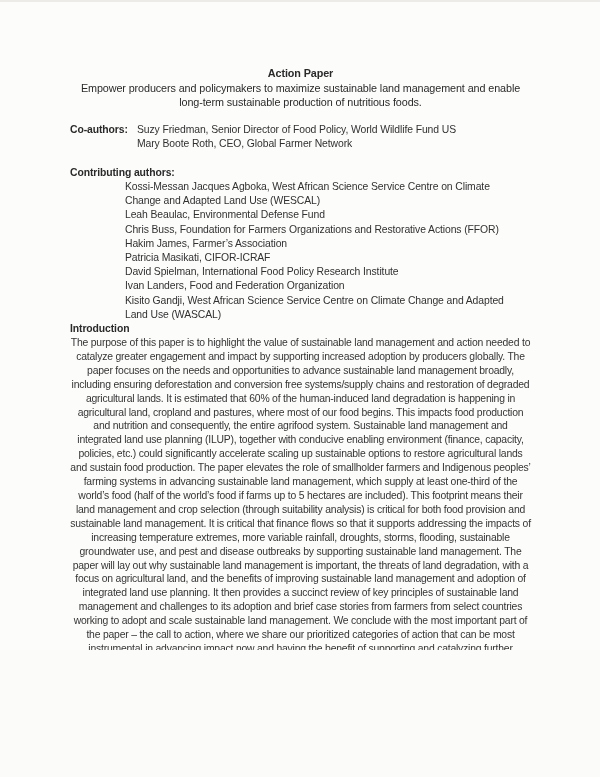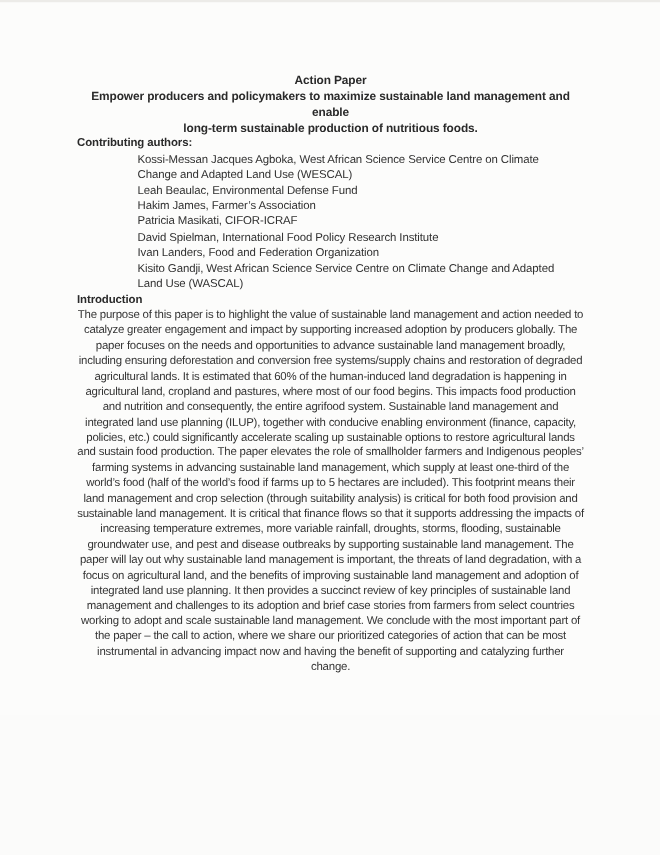--- a/index.html
+++ b/index.html
@@ -26,21 +26,21 @@
   
   .doc-title {
     text-align: center;
     font-weight: bold;
     font-size: 10.8px;
     line-height: 14.5px;
     color: #2a2a2a;
   }
   .doc-subtitle {
     text-align: center;
-    font-weight: bold;
+    font-weight: normal;
     font-size: 10.8px;
     line-height: 14.5px;
     white-space: pre-line;
     color: #2a2a2a;
   }
 
   
   .coauthors {
     display: flex;
     margin-top: 13px;
@@ -51,20 +51,21 @@
     width: 67px;
     flex: 0 0 67px;
     color: #2a2a2a;
   }
   .coauthors .people { flex: 1; }
   .person { display: block; }
 
   
   .contrib-label {
     font-weight: bold;
+    margin-top: 14px;
     line-height: 14.5px;
     color: #2a2a2a;
   }
   .contrib-list {
     margin-left: 55px;
     width: 396px;
     line-height: 14.2px;
   }
 
   
@@ -84,27 +85,36 @@
 </head>
 <body>
 
 <div class="page">
 
   <div class="doc-title">Action Paper</div>
 
   <div class="doc-subtitle">Empower producers and policymakers to maximize sustainable land management and enable
 long-term sustainable production of nutritious foods.</div>
 
+  <div class="coauthors">
+    <div class="label">Co-authors:</div>
+    <div class="people">
+
+    <span class="person">Suzy Friedman, Senior Director of Food Policy, World Wildlife Fund US</span>
+        <span class="person">Mary Boote Roth, CEO, Global Farmer Network</span>
+      </div>
+  </div>
 
   <div class="contrib-label">Contributing authors:</div>
 
   <div class="contrib-list">
 
   <span class="person">Kossi-Messan Jacques Agboka, West African Science Service Centre on Climate Change and Adapted Land Use (WESCAL)</span>
       <span class="person">Leah Beaulac, Environmental Defense Fund</span>
+      <span class="person">Chris Buss, Foundation for Farmers Organizations and Restorative Actions (FFOR)</span>
       <span class="person">Hakim James, Farmer’s Association</span>
       <span class="person">Patricia Masikati, CIFOR-ICRAF</span>
       <span class="person">David Spielman, International Food Policy Research Institute</span>
       <span class="person">Ivan Landers, Food and Federation Organization</span>
       <span class="person">Kisito Gandji, West African Science Service Centre on Climate Change and Adapted Land Use (WASCAL)</span>
     </div>
 
   <div class="intro-heading">Introduction</div>
 
   <div class="intro-body">The purpose of this paper is to highlight the value of sustainable land management and action needed to catalyze greater engagement and impact by supporting increased adoption by producers globally. The paper focuses on the needs and opportunities to advance sustainable land management broadly, including ensuring deforestation and conversion free systems/supply chains and restoration of degraded agricultural lands. It is estimated that 60% of the human-induced land degradation is happening in agricultural land, cropland and pastures, where most of our food begins. This impacts food production and nutrition and consequently, the entire agrifood system. Sustainable land management and integrated land use planning (ILUP), together with conducive enabling environment (finance, capacity, policies, etc.) could significantly accelerate scaling up sustainable options to restore agricultural lands and sustain food production. The paper elevates the role of smallholder farmers and Indigenous peoples’ farming systems in advancing sustainable land management, which supply at least one-third of the world’s food (half of the world’s food if farms up to 5 hectares are included). This footprint means their land management and crop selection (through suitability analysis) is critical for both food provision and sustainable land management. It is critical that finance flows so that it supports addressing the impacts of increasing temperature extremes, more variable rainfall, droughts, storms, flooding, sustainable groundwater use, and pest and disease outbreaks by supporting sustainable land management. The paper will lay out why sustainable land management is important, the threats of land degradation, with a focus on agricultural land, and the benefits of improving sustainable land management and adoption of integrated land use planning. It then provides a succinct review of key principles of sustainable land management and challenges to its adoption and brief case stories from farmers from select countries working to adopt and scale sustainable land management. We conclude with the most important part of the paper – the call to action, where we share our prioritized categories of action that can be most instrumental in advancing impact now and having the benefit of supporting and catalyzing further change.</div>

